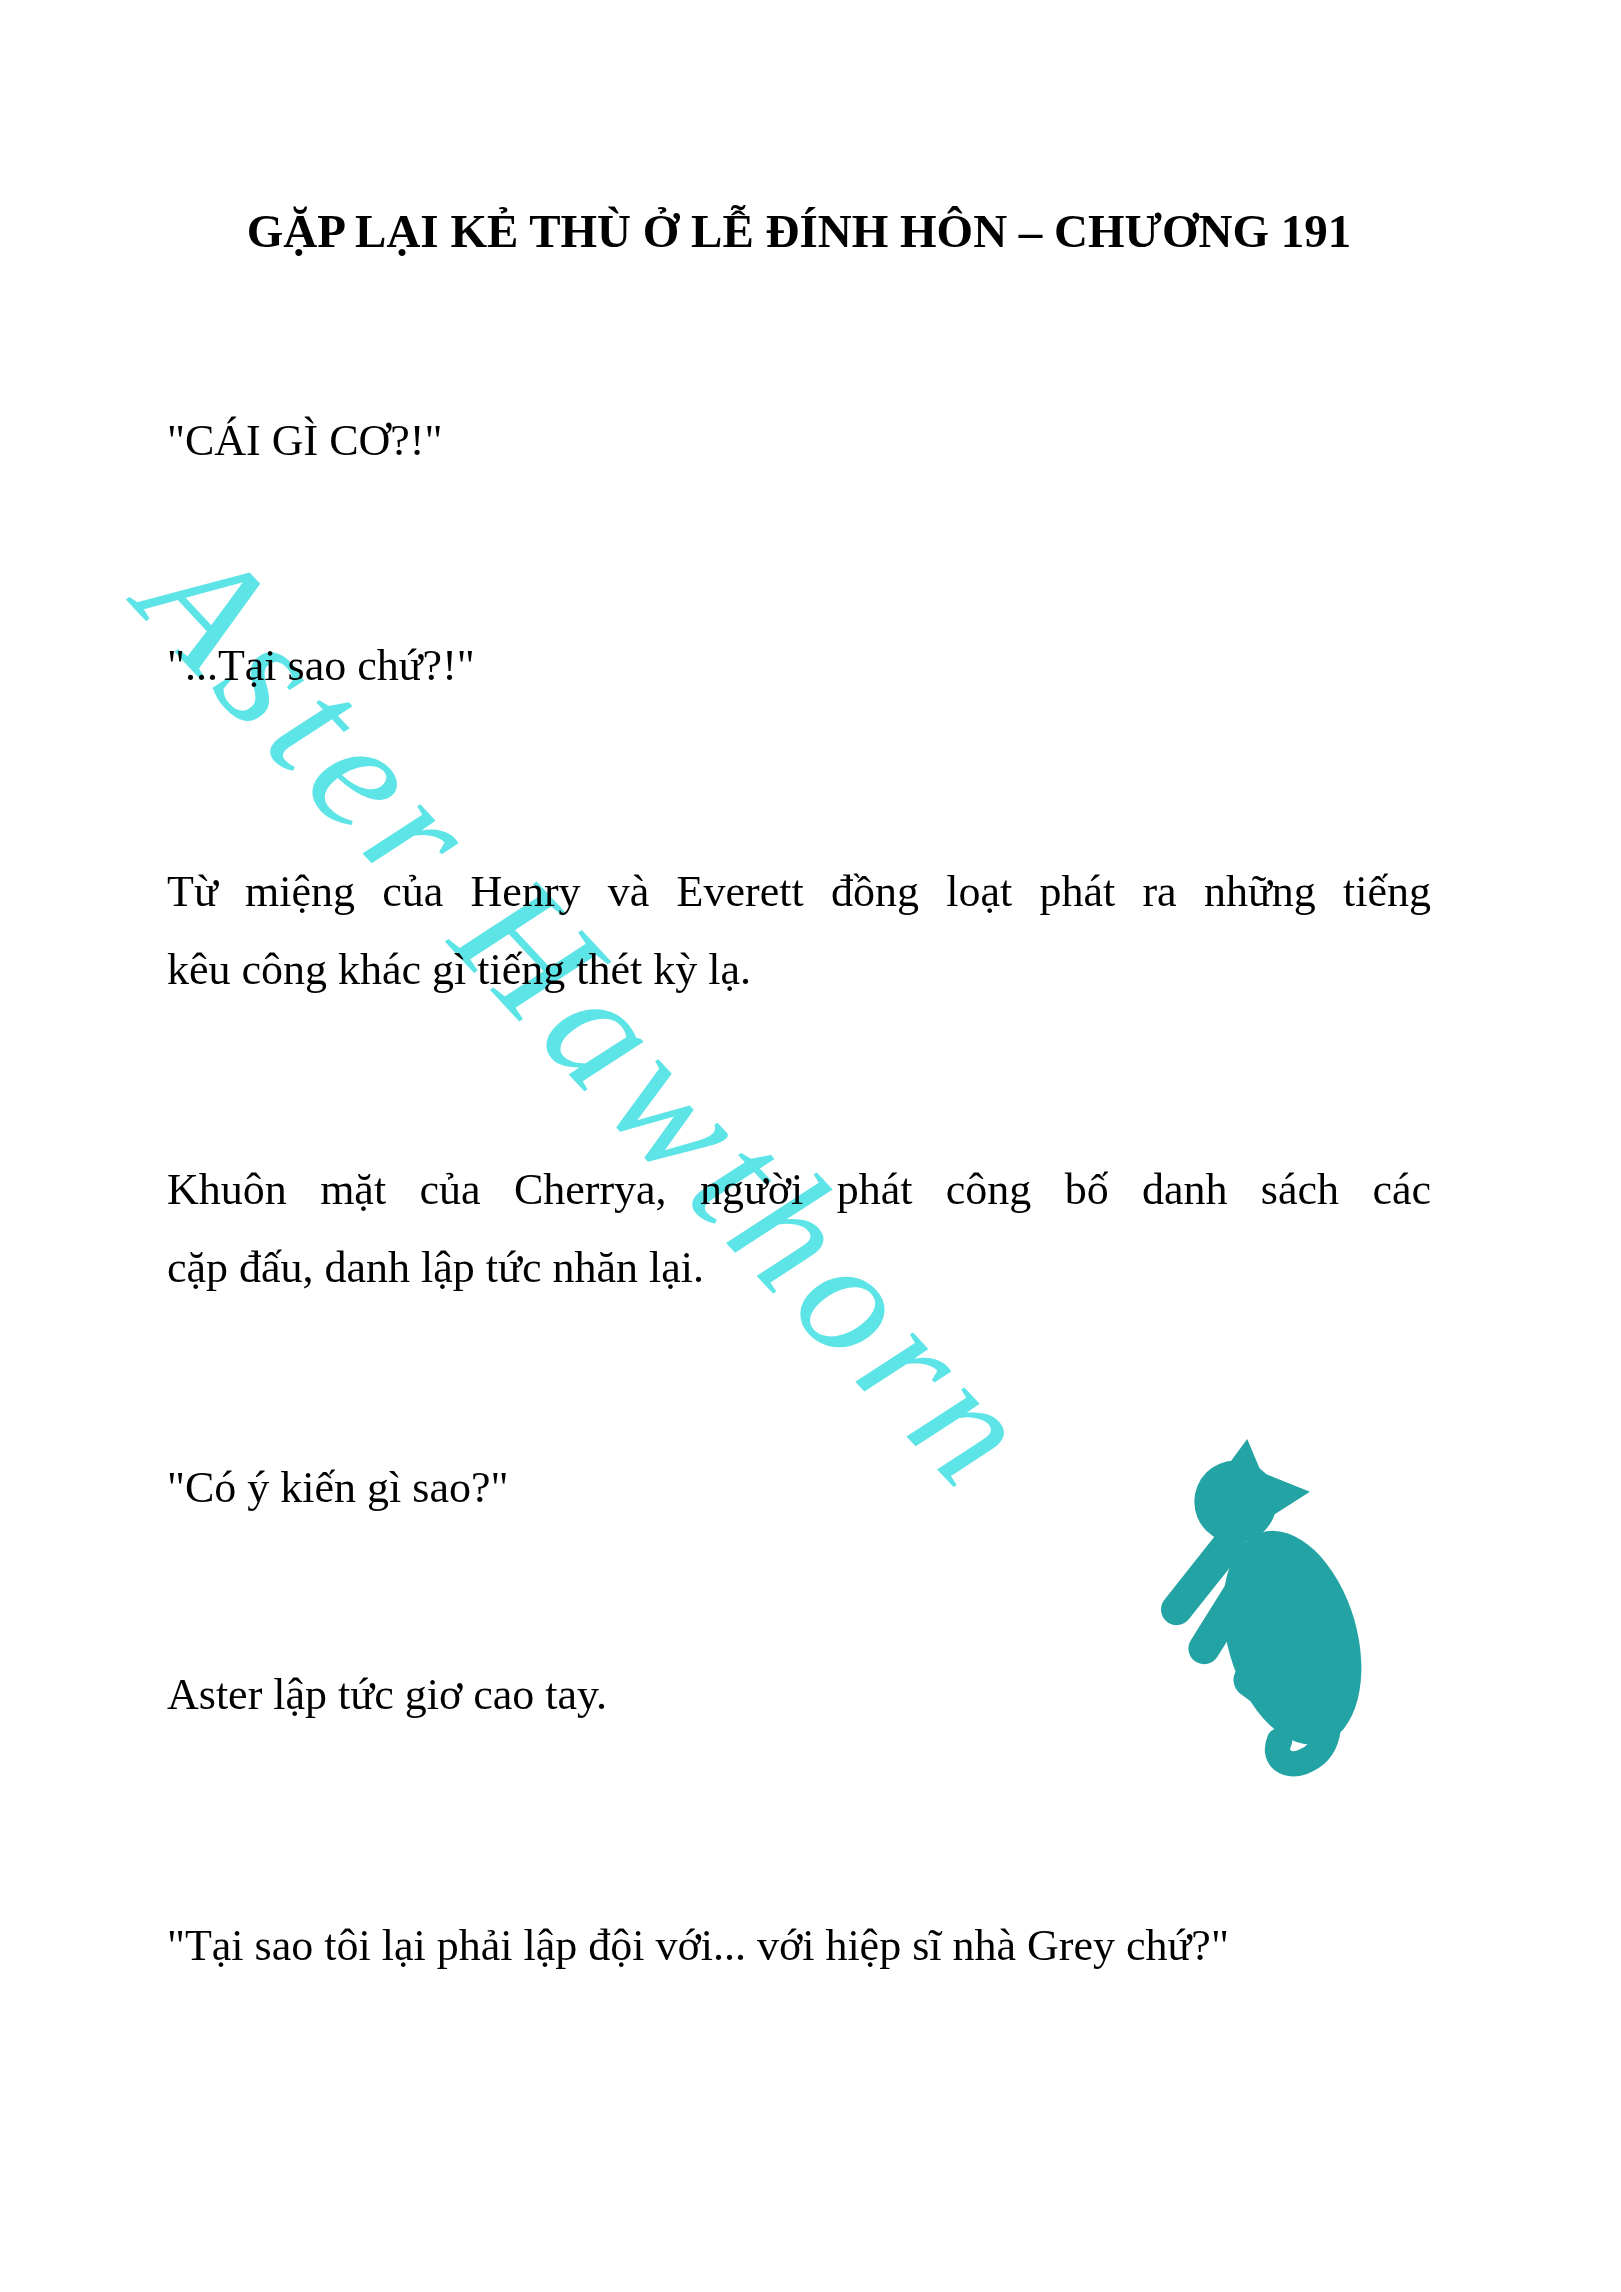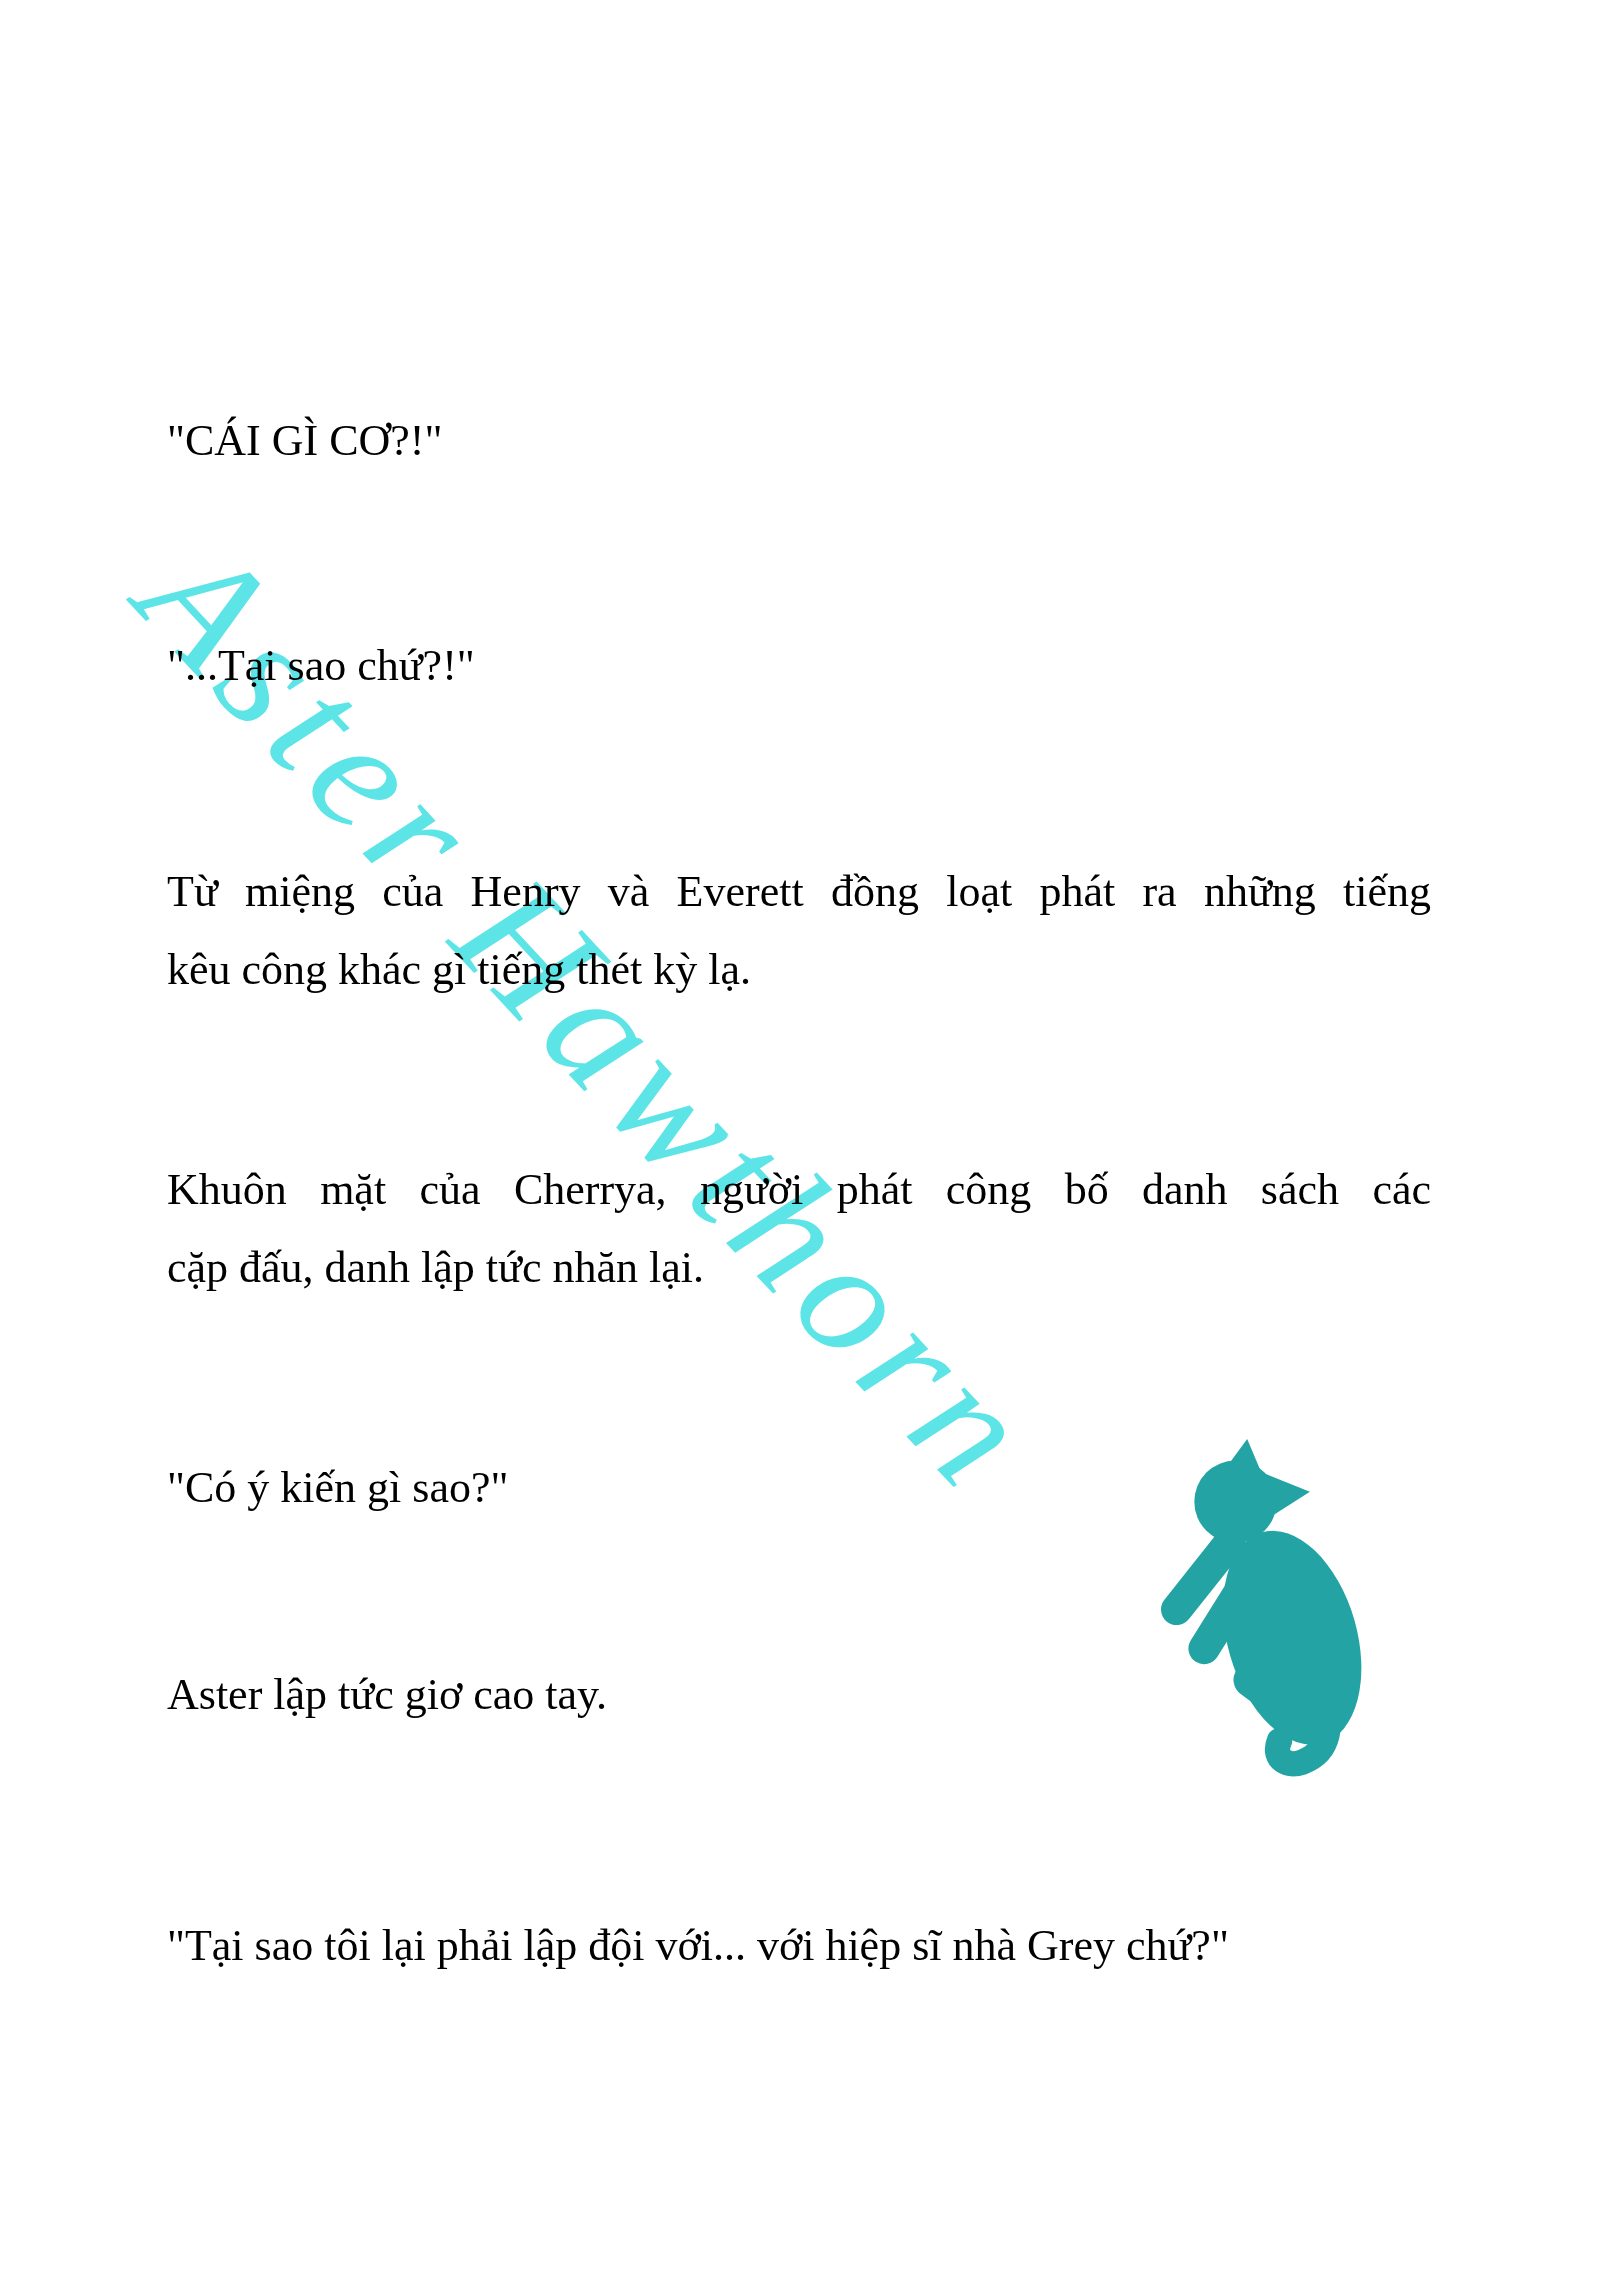--- a/index.html
+++ b/index.html
@@ -93,20 +93,21 @@
       </g>
       <g stroke="#23a3a3" stroke-linecap="round" fill="none">
         <line x1="82" y1="108" x2="28" y2="176" stroke-width="32"></line>
         <line x1="96" y1="152" x2="56" y2="216" stroke-width="32"></line>
         <line x1="104" y1="248" x2="134" y2="270" stroke-width="36"></line>
         <path d="M 174 258 C 190 292 184 322 156 332 C 138 338 126 326 133 310" stroke-width="26"></path>
       </g>
     </svg>
   </div>
 
+  <div class="title">GẶP LẠI KẺ THÙ Ở LỄ ĐÍNH HÔN – CHƯƠNG 191</div>
 
   <div class="para p1">
     <div class="line">"CÁI GÌ CƠ?!"</div>
   </div>
 
   <div class="para p2">
     <div class="line">"...Tại sao chứ?!"</div>
   </div>
 
   <div class="para p3">

